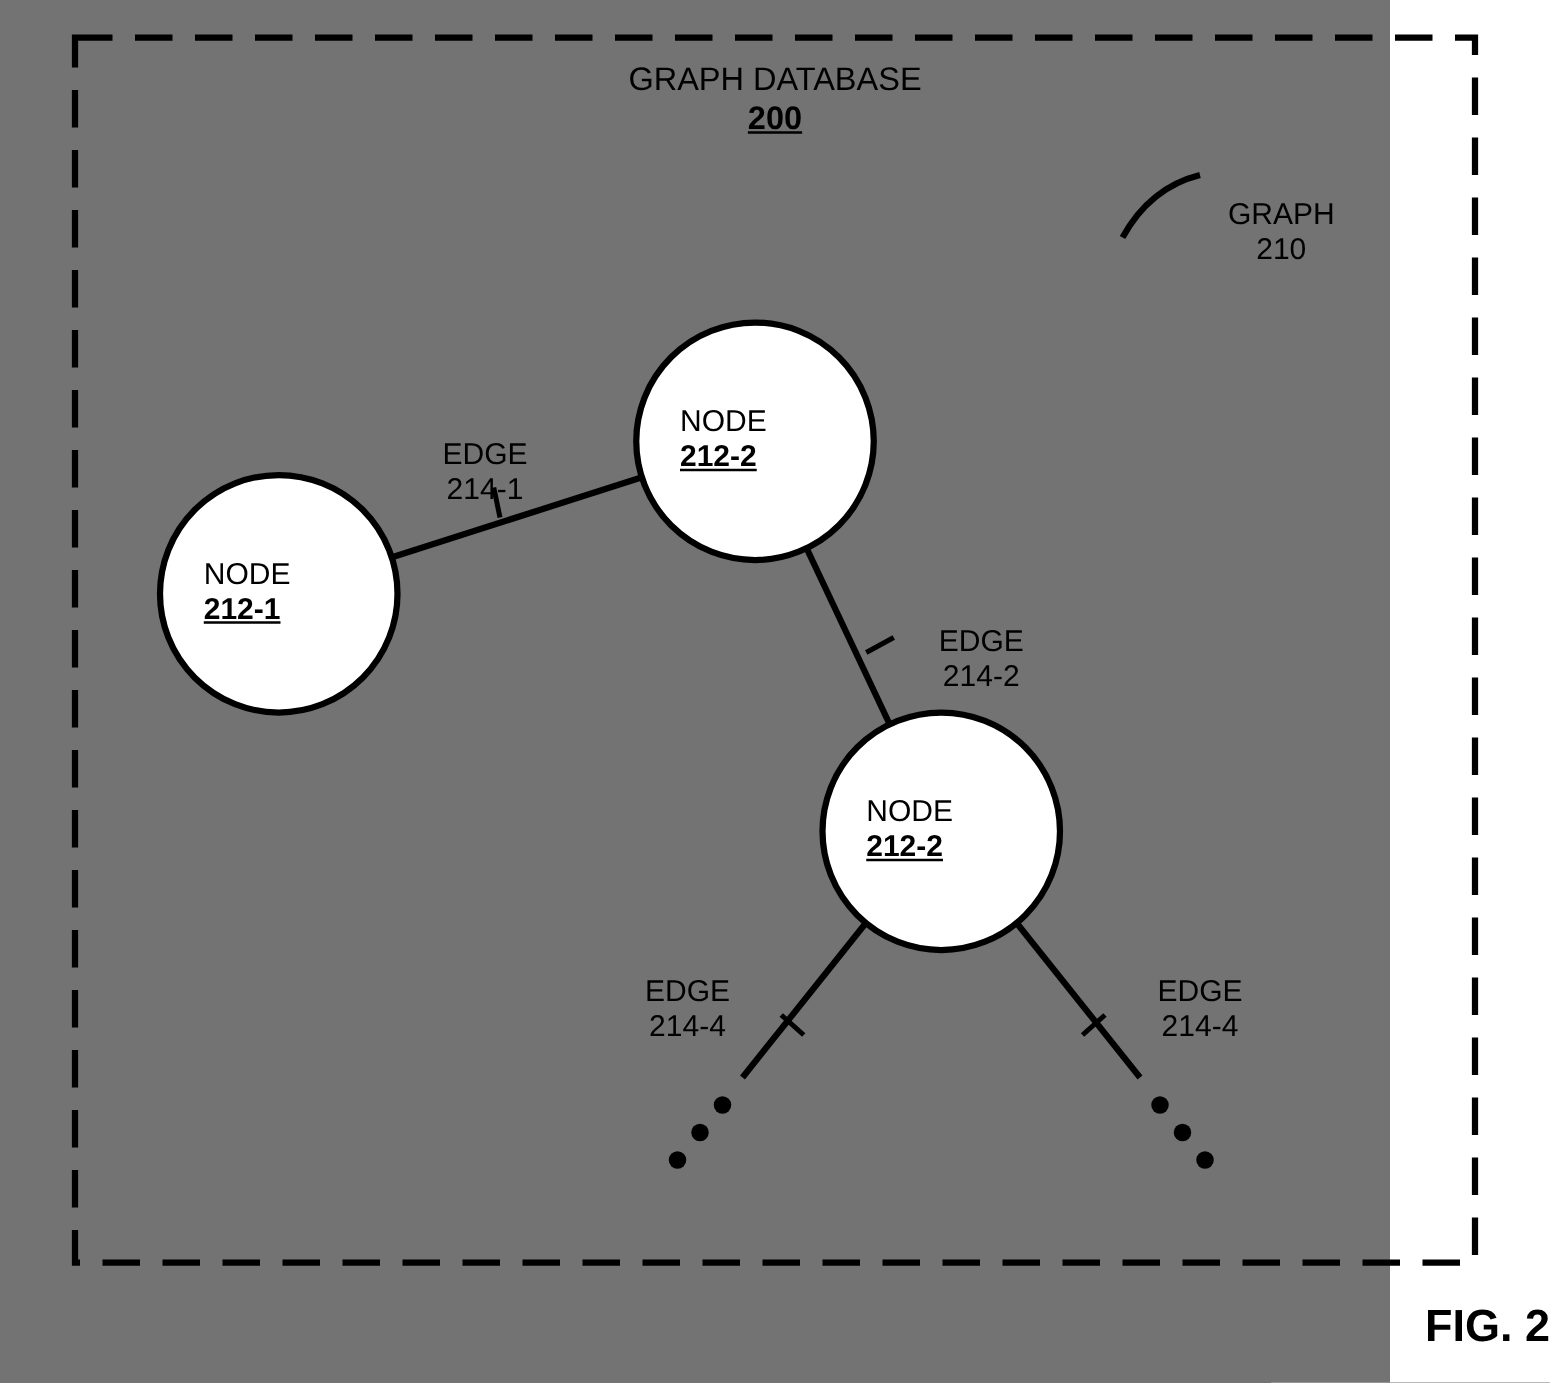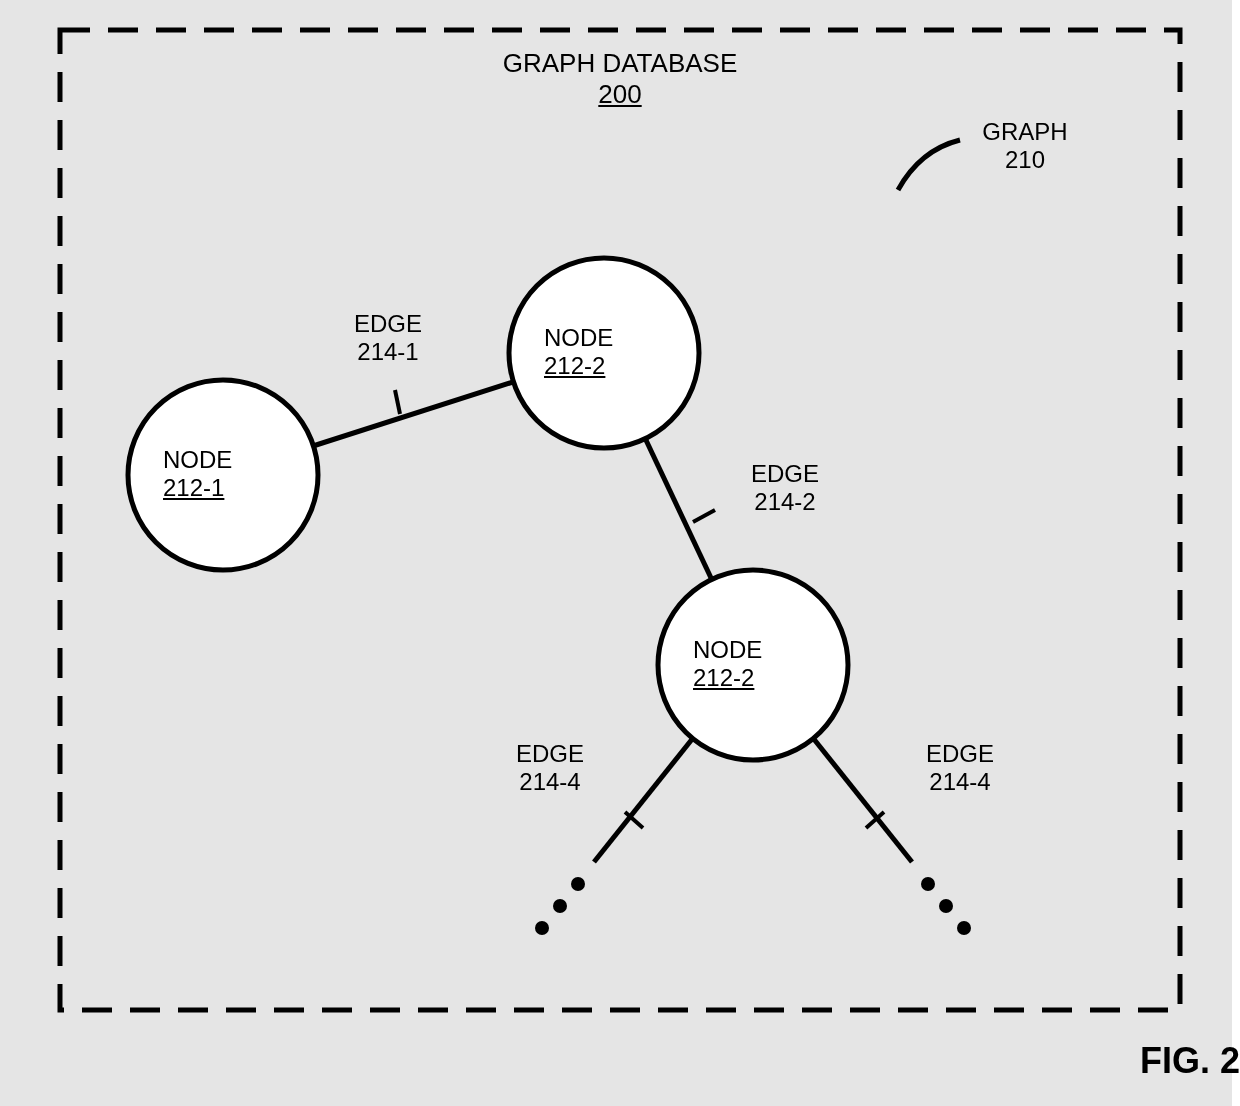--- a/index.html
+++ b/index.html
@@ -1,23 +1,23 @@
 <!DOCTYPE html>
 <html><head>
   <meta charset="utf-8">
   <style>
     * { margin: 0; padding: 0; box-sizing: border-box; }
     body { font-family: Arial, Helvetica, sans-serif; background: #fff; }
-    .canvas { position: relative; width: 1232px; height: 1106px; background: #e5e5e5; }
+    .canvas { position: relative; width: 1112px; height: 1106px; background: #737373; }
     .node-text { font-size: 24px; }
-    .edge-text { font-size: 24px; text-align: center; }
+    .edge-text { font-size: 24px; text-align: center; margin-top: 40px; }
     .title-text { font-size: 26px; text-align: center; }
     .fig-text { font-size: 36px; font-weight: bold; text-align: right; }
     .abs { position: absolute; }
-    .underline { text-decoration: underline; }
+    .underline { text-decoration: underline; font-weight: bold; }
     svg { position: absolute; top: 0; left: 0; }
   </style>
 </head>
 <body>
 
 <div class="canvas">
 
   <svg width="1240" height="1106" viewBox="0 0 1240 1106">
 
     <rect x="60" y="30" width="1120" height="980" fill="none" stroke="#000" stroke-width="5" stroke-dasharray="30 18"></rect>

